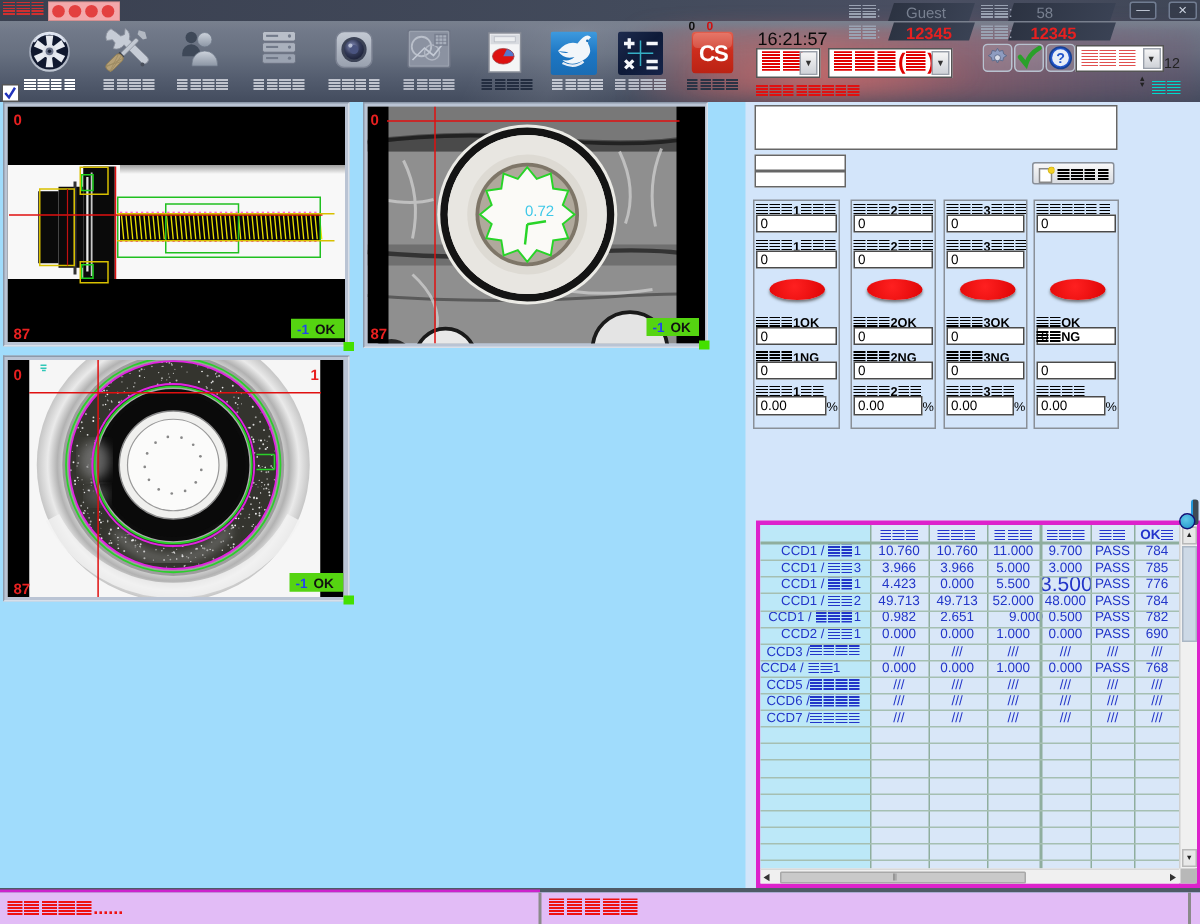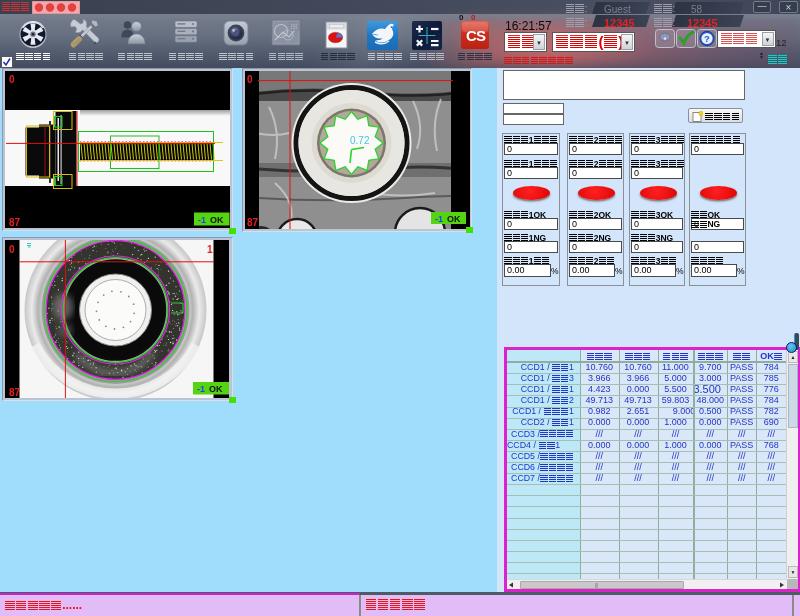--- a/index.html
+++ b/index.html
@@ -831,27 +831,27 @@
 <div class="ab" style="left:580px;top:373.0px;width:38.700000000000045px;height:11.1px;font-size:9px;color:#2235c8;text-align:center;line-height:11.5px">3.966</div>
 <div class="ab" style="left:618.7px;top:373.0px;width:38.799999999999955px;height:11.1px;font-size:9px;color:#2235c8;text-align:center;line-height:11.5px">3.966</div>
 <div class="ab" style="left:657.5px;top:373.0px;width:35.89999999999998px;height:11.1px;font-size:9px;color:#2235c8;text-align:center;line-height:11.5px">5.000</div>
 <div class="ab" style="left:693.4px;top:373.0px;width:33.700000000000045px;height:11.1px;font-size:9px;color:#2235c8;text-align:center;line-height:11.5px">3.000</div>
 <div class="ab" style="left:727.1px;top:373.0px;width:29.199999999999932px;height:11.1px;font-size:9px;color:#2235c8;text-align:center;line-height:11.5px">PASS</div>
 <div class="ab" style="left:756.3px;top:373.0px;width:30.100000000000023px;height:11.1px;font-size:9px;color:#2235c8;text-align:center;line-height:11.5px">785</div>
 <div class="ab" style="left:507px;top:384.1px;width:67px;height:11.1px;font-size:8.8px;color:#2235c8;text-align:right;line-height:11.5px;white-space:nowrap">CCD1 / <b class="c"></b><b class="c"></b>1</div>
 <div class="ab" style="left:580px;top:384.1px;width:38.700000000000045px;height:11.1px;font-size:9px;color:#2235c8;text-align:center;line-height:11.5px">4.423</div>
 <div class="ab" style="left:618.7px;top:384.1px;width:38.799999999999955px;height:11.1px;font-size:9px;color:#2235c8;text-align:center;line-height:11.5px">0.000</div>
 <div class="ab" style="left:657.5px;top:384.1px;width:35.89999999999998px;height:11.1px;font-size:9px;color:#2235c8;text-align:center;line-height:11.5px">5.500</div>
-<div class="ab" style="left:693.4px;top:384.1px;width:33.700000000000045px;height:11.1px;font-size:11px;color:#2235c8;line-height:11.5px">3.500</div>
+<div class="ab" style="left:693.4px;top:384.1px;width:33.700000000000045px;height:11.1px;font-size:14px;color:#2235c8;text-align:center;line-height:11.5px">3.500</div>
 <div class="ab" style="left:727.1px;top:384.1px;width:29.199999999999932px;height:11.1px;font-size:9px;color:#2235c8;text-align:center;line-height:11.5px">PASS</div>
 <div class="ab" style="left:756.3px;top:384.1px;width:30.100000000000023px;height:11.1px;font-size:9px;color:#2235c8;text-align:center;line-height:11.5px">776</div>
 <div class="ab" style="left:507px;top:395.20000000000005px;width:67px;height:11.1px;font-size:8.8px;color:#2235c8;text-align:right;line-height:11.5px;white-space:nowrap">CCD1 / <b class="c"></b><b class="c"></b>2</div>
 <div class="ab" style="left:580px;top:395.20000000000005px;width:38.700000000000045px;height:11.1px;font-size:9px;color:#2235c8;text-align:center;line-height:11.5px">49.713</div>
 <div class="ab" style="left:618.7px;top:395.20000000000005px;width:38.799999999999955px;height:11.1px;font-size:9px;color:#2235c8;text-align:center;line-height:11.5px">49.713</div>
-<div class="ab" style="left:657.5px;top:395.20000000000005px;width:35.89999999999998px;height:11.1px;font-size:9px;color:#2235c8;text-align:center;line-height:11.5px">59.803</div>
+<div class="ab" style="left:657.5px;top:395.20000000000005px;width:35.89999999999998px;height:11.1px;font-size:9px;color:#2235c8;text-align:center;line-height:11.5px">52.000</div>
 <div class="ab" style="left:693.4px;top:395.20000000000005px;width:33.700000000000045px;height:29px;font-size:9px;color:#2235c8;text-align:center;line-height:11.5px">48.000</div>
 <div class="ab" style="left:727.1px;top:395.20000000000005px;width:29.199999999999932px;height:11.1px;font-size:9px;color:#2235c8;text-align:center;line-height:11.5px">PASS</div>
 <div class="ab" style="left:756.3px;top:395.20000000000005px;width:30.100000000000023px;height:11.1px;font-size:9px;color:#2235c8;text-align:center;line-height:11.5px">784</div>
 <div class="ab" style="left:507px;top:406.30000000000007px;width:67px;height:11.1px;font-size:8.8px;color:#2235c8;text-align:right;line-height:11.5px;white-space:nowrap">CCD1 / <b class="c"></b><b class="c"></b><b class="c"></b>1</div>
 <div class="ab" style="left:580px;top:406.30000000000007px;width:38.700000000000045px;height:11.1px;font-size:9px;color:#2235c8;text-align:center;line-height:11.5px">0.982</div>
 <div class="ab" style="left:618.7px;top:406.30000000000007px;width:38.799999999999955px;height:11.1px;font-size:9px;color:#2235c8;text-align:center;line-height:11.5px">2.651</div>
 <div class="ab" style="left:657.5px;top:406.30000000000007px;width:53px;height:11.1px;font-size:9px;color:#2235c8;text-align:center;line-height:11.5px">9.000</div>
 <div class="ab" style="left:693.4px;top:406.30000000000007px;width:33.700000000000045px;height:11.1px;font-size:9px;color:#2235c8;text-align:center;line-height:11.5px">0.500</div>
 <div class="ab" style="left:727.1px;top:406.30000000000007px;width:29.199999999999932px;height:11.1px;font-size:9px;color:#2235c8;text-align:center;line-height:11.5px">PASS</div>
 <div class="ab" style="left:756.3px;top:406.30000000000007px;width:30.100000000000023px;height:11.1px;font-size:9px;color:#2235c8;text-align:center;line-height:11.5px">782</div>

